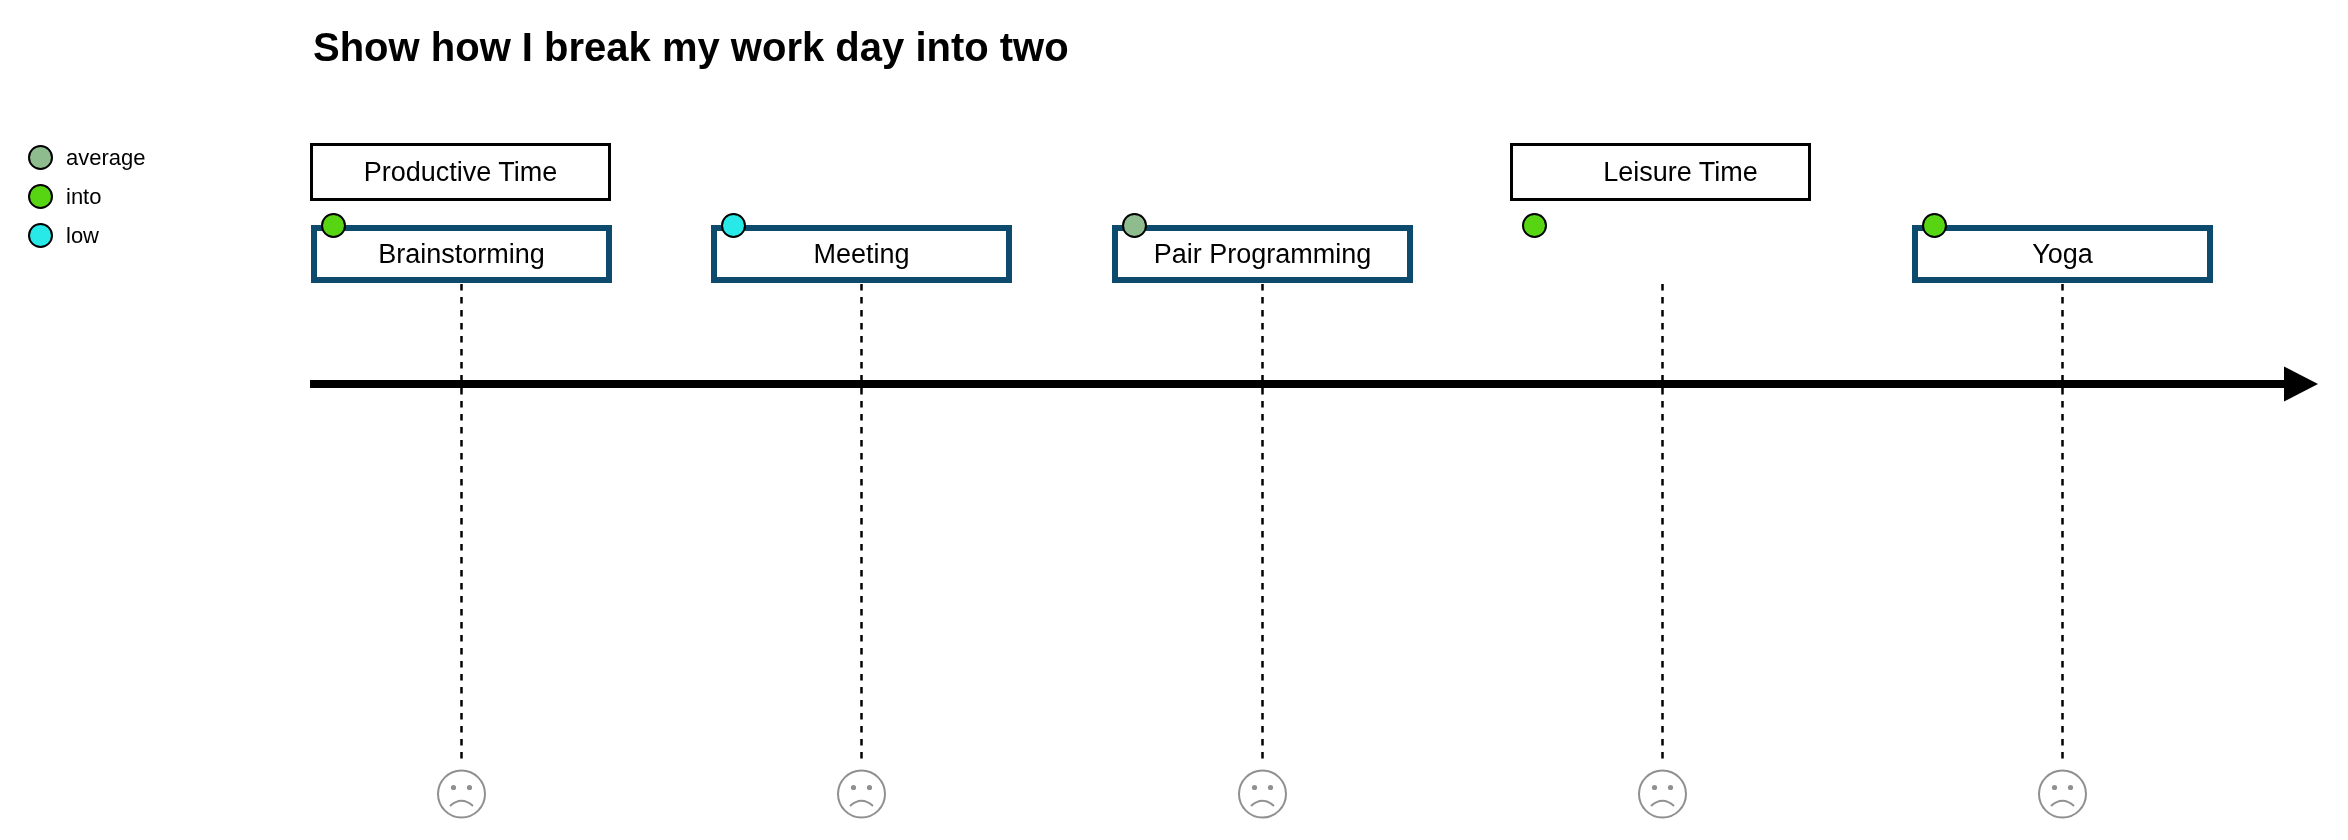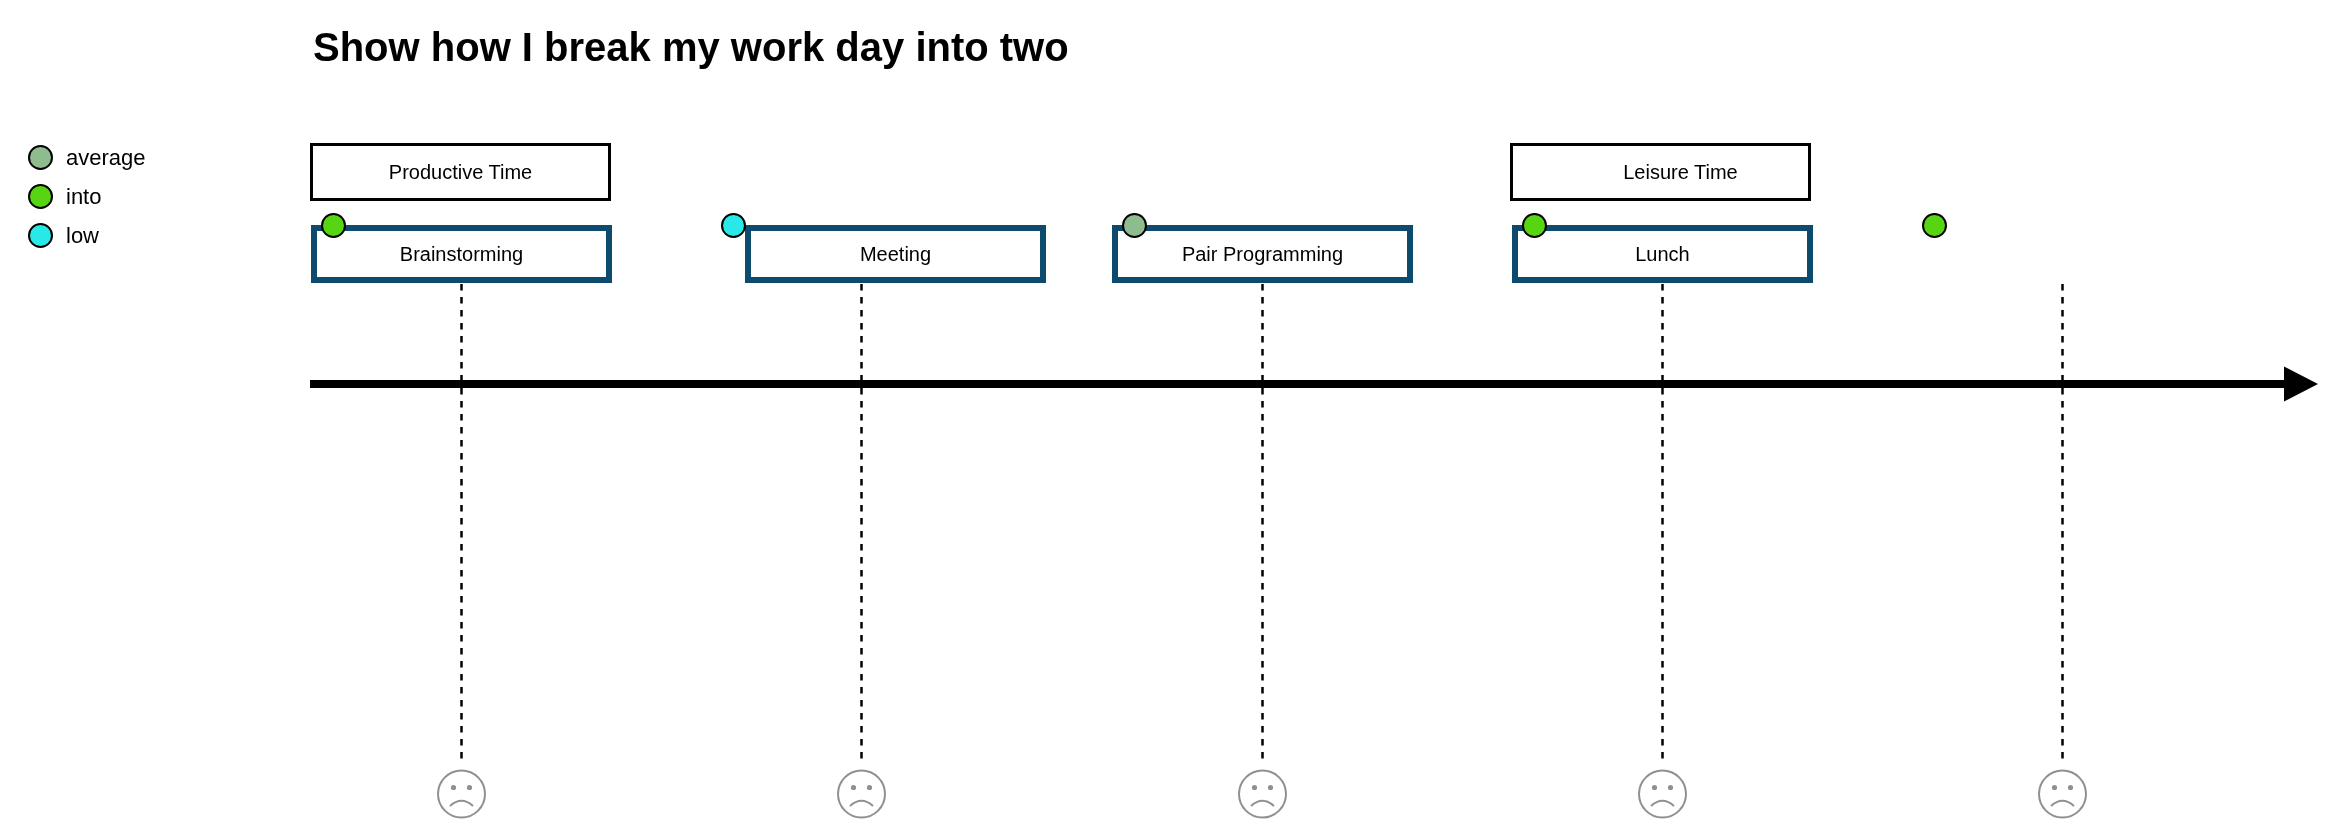--- a/index.html
+++ b/index.html
@@ -59,42 +59,42 @@
   }
   .box {
     position: absolute;
     width: 301px;
     height: 58px;
     box-sizing: border-box;
     background: #ffffff;
     display: flex;
     align-items: center;
     justify-content: center;
-    font-size: 20px;
+    font-size: 27px;
     color: #000000;
     z-index: 2;
     white-space: nowrap;
   }
   .section-box { border: 3.5px solid #000000; top: 143px; }
   .task-box    { border: 6px solid #0c4a6e;   top: 225px; }
   .dot {
     position: absolute;
     width: 25px;
     height: 25px;
     box-sizing: border-box;
     border: 2.5px solid #000000;
     border-radius: 50%;
     top: 212.5px;
     z-index: 3;
   }
   
   .sec-0 { left: 310px; }
   .sec-1 { left: 1510px; padding-left: 40px; }
   .task-0 { left: 311px; }
-  .task-1 { left: 745px; }
+  .task-1 { left: 711px; }
   .task-2 { left: 1112px; text-align: right; }
   .task-3 { left: 1512px; }
   .task-4 { left: 1912px; }
   .dot-0 { left: 320.5px; }
   .dot-1 { left: 720.5px; }
   .dot-2 { left: 1121.5px; }
   .dot-3 { left: 1521.5px; }
   .dot-4 { left: 1921.5px; }
 </style>
 </head>
@@ -167,21 +167,21 @@
       <span class="legend-label">low</span>
     </div>
   </div>
 
   <div class="box section-box sec-0">Productive Time</div>
   <div class="box section-box sec-1">Leisure Time</div>
 
   <div class="box task-box task-0">Brainstorming</div>
   <div class="box task-box task-1">Meeting</div>
   <div class="box task-box task-2">Pair Programming</div>
-  <div class="box task-box task-3">Lunch</div>
+  <div class="box task-box task-4">Yoga</div>
 
   <span class="dot dot-0" style="background: rgb(87, 213, 19);"></span>
   <span class="dot dot-1" style="background: rgb(41, 232, 232);"></span>
   <span class="dot dot-2" style="background: rgb(143, 188, 143);"></span>
   <span class="dot dot-3" style="background: rgb(87, 213, 19);"></span>
   <span class="dot dot-4" style="background: rgb(87, 213, 19);"></span>
 
 </div>
 
 </body></html>

